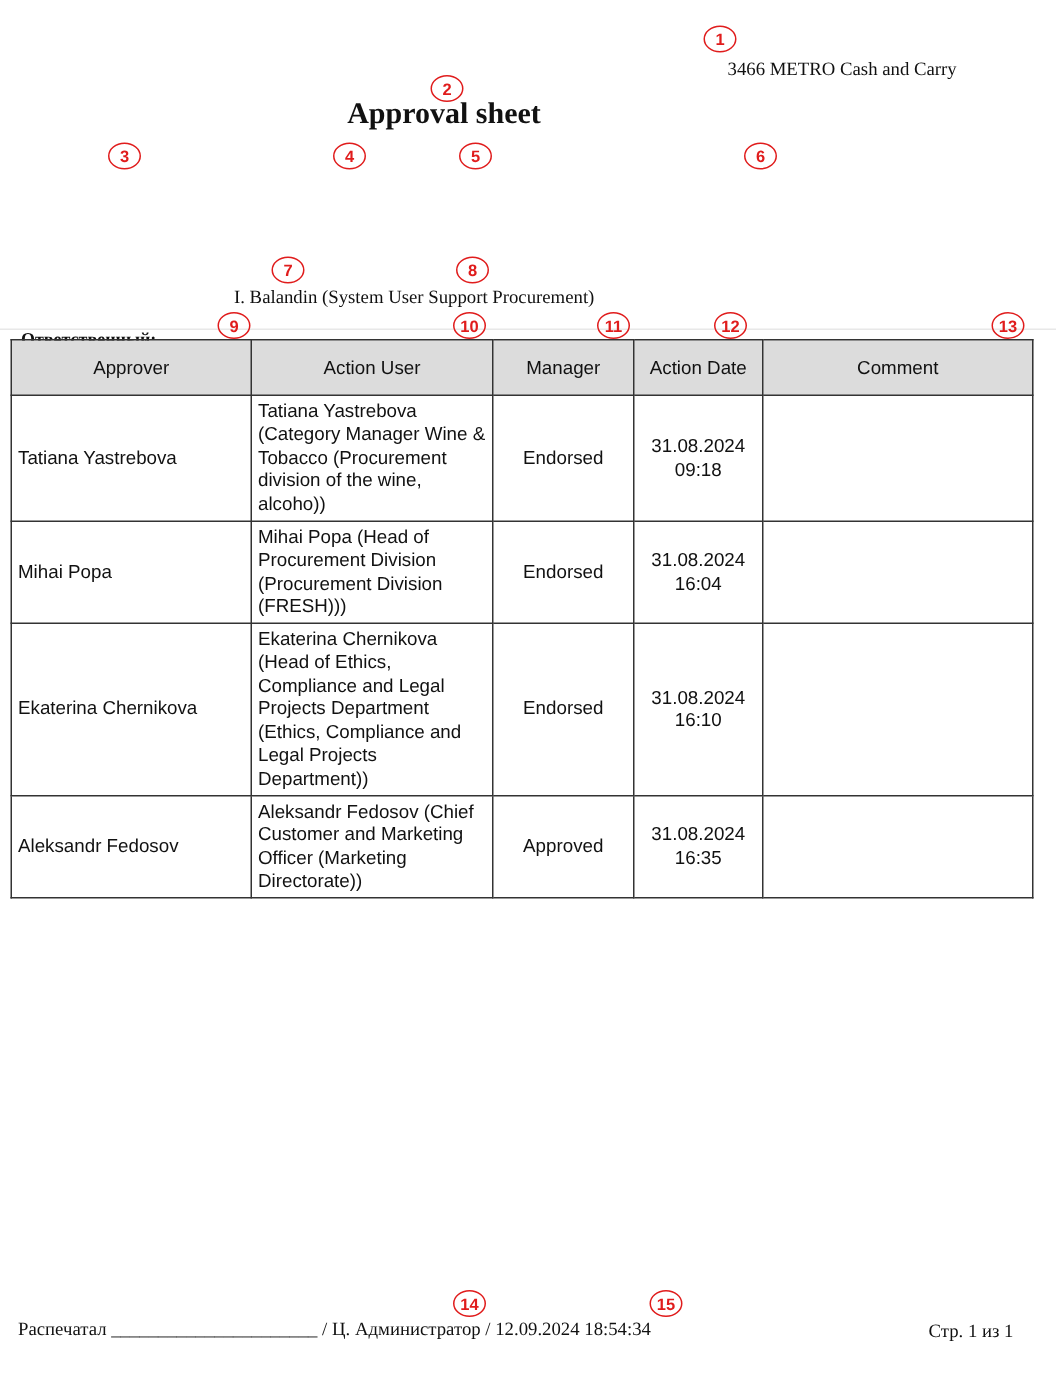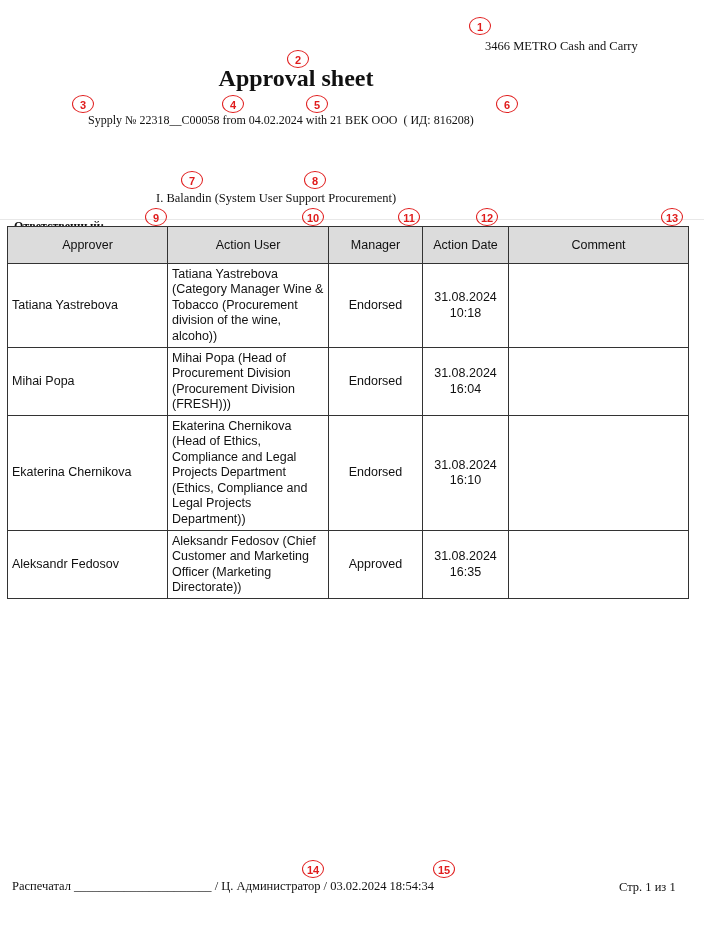--- a/index.html
+++ b/index.html
@@ -2,21 +2,21 @@
 <html><head>
   <meta charset="utf-8">
   <style>
     html, body { margin: 0; padding: 0; }
     body {
       width: 704px; height: 926px; background: #ffffff; position: relative;
       font-family: "Liberation Sans", sans-serif; color: #111; overflow: hidden;
     }
     .abs { position: absolute; font-family: Liberation Serif, serif; }
     .company { left: 485px; top: 39px; font-size: 12.5px; }
-    .title { left: 0; width: 592px; text-align: center; top: 65px; font-size: 24px; font-weight: bold; }
+    .title { left: 0; width: 592px; text-align: center; top: 65px; font-size: 20px; font-weight: bold; }
     .subject { left: 88px; top: 111px; font-size: 12px; line-height: 19px; width: 470px; }
     .resp-label { left: 14px; top: 191px; font-size: 12px; font-weight: bold; margin-top: 28px; }
     .resp-value { left: 156px; top: 191px; font-size: 12.5px; }
     .sep-line { left: 0; top: 219px; width: 704px; height: 1px; background: #e8e8e8; }
     table.approvals {
       position: absolute; left: 7px; top: 226px; width: 681px;
       border-collapse: collapse; font-size: 12.5px; table-layout: fixed;
     }
     table.approvals th, table.approvals td { border: 1.5px solid #333; }
     table.approvals th {
@@ -32,21 +32,20 @@
       border-radius: 50%; color: #e01c1c; font-size: 11px; font-weight: bold;
       text-align: center; line-height: 18px; box-sizing: border-box;
     }
   </style>
 </head>
 <body>
 
 <div class="abs company">3466 METRO Cash and Carry</div>
 <div class="abs title">Approval sheet</div>
 <div class="abs subject">
-  <div style="white-space:pre">Sypply № 22318__C00058 from 04.02.2024 with 21 ВЕК ООО  ( ИД: 816208)</div>
 </div>
 
 <div class="abs resp-label">Ответственный:</div>
 <div class="abs resp-value">I. Balandin (System User Support Procurement)</div>
 <div class="abs sep-line"></div>
 
 <table class="approvals">
   <colgroup>
     <col style="width:160px">
       <col style="width:161px">
@@ -63,21 +62,21 @@
       <th>Comment</th>
     </tr>
   </thead>
   <tbody>
     <tr style="height:84px">
       <td class="approver">Tatiana Yastrebova</td>
       <td>Tatiana Yastrebova (Category Manager Wine &amp; Tobacco (Procurement division of the wine, alcoho))</td>
       <td class="center">Endorsed</td>
       <td class="center">
           <div>31.08.2024</div>
-          <div>10:18</div>
+          <div>09:18</div>
         </td>
       <td></td>
     </tr>
     <tr style="height:68px">
       <td class="approver">Mihai Popa</td>
       <td>Mihai Popa (Head of Procurement Division (Procurement Division (FRESH)))</td>
       <td class="center">Endorsed</td>
       <td class="center">
           <div>31.08.2024</div>
           <div>16:04</div>
@@ -100,21 +99,21 @@
       <td class="center">Approved</td>
       <td class="center">
           <div>31.08.2024</div>
           <div>16:35</div>
         </td>
       <td></td>
     </tr>
   </tbody>
 </table>
 
-<div class="abs footer-left">Распечатал ______________________ / Ц. Администратор / 03.02.2024 18:54:34</div>
+<div class="abs footer-left">Распечатал ______________________ / Ц. Администратор / 12.09.2024 18:54:34</div>
 <div class="abs footer-right">Стр. 1 из 1</div>
 
 <div class="marker" style="left:469px;top:17px">1</div>
 <div class="marker" style="left:287px;top:50px">2</div>
 <div class="marker" style="left:72px;top:95px">3</div>
 <div class="marker" style="left:222px;top:95px">4</div>
 <div class="marker" style="left:306px;top:95px">5</div>
 <div class="marker" style="left:496px;top:95px">6</div>
 <div class="marker" style="left:181px;top:171px">7</div>
 <div class="marker" style="left:304px;top:171px">8</div>

